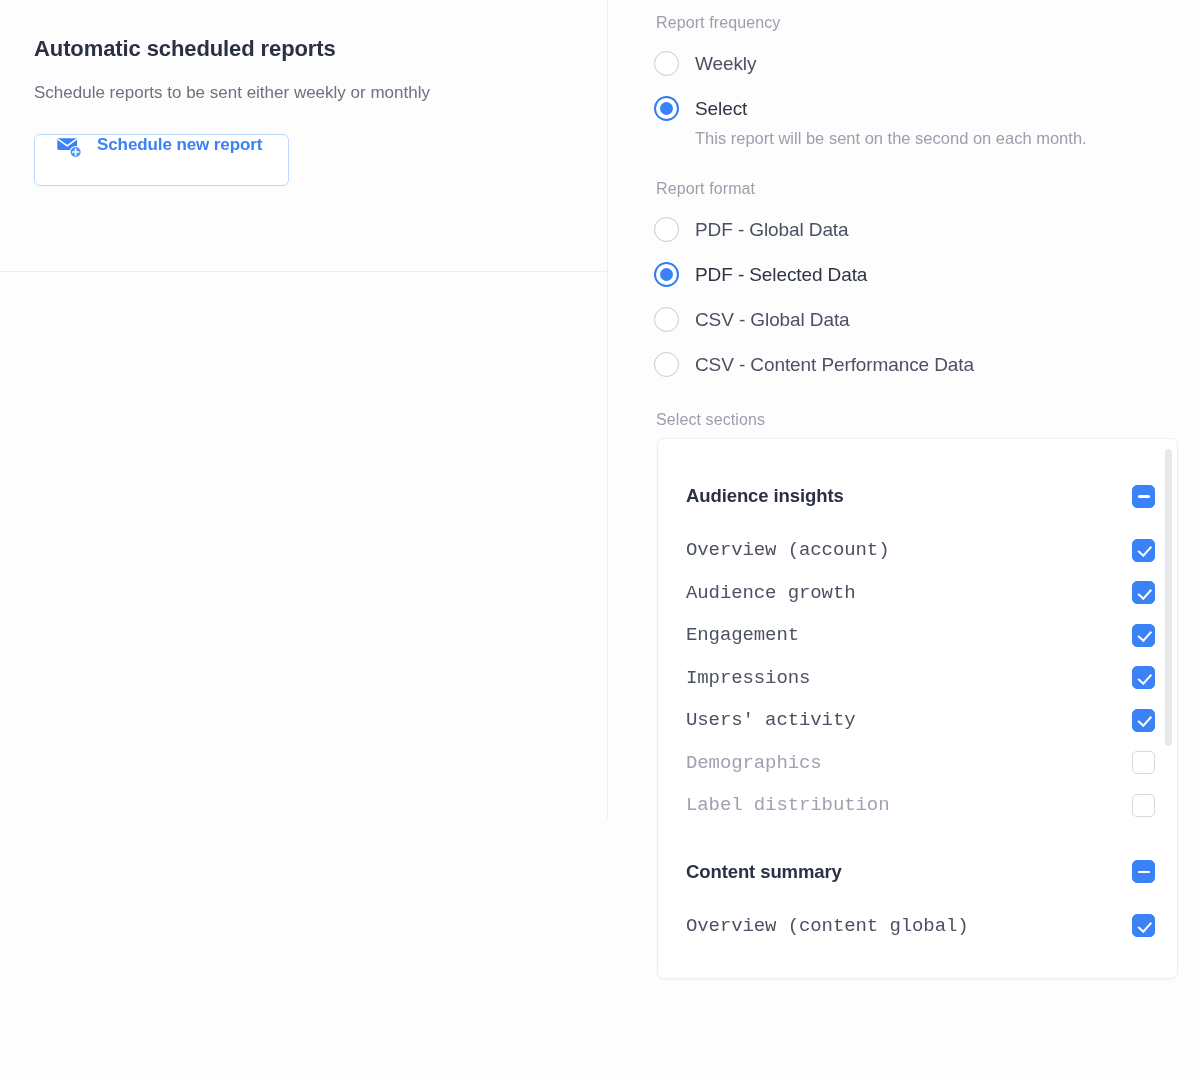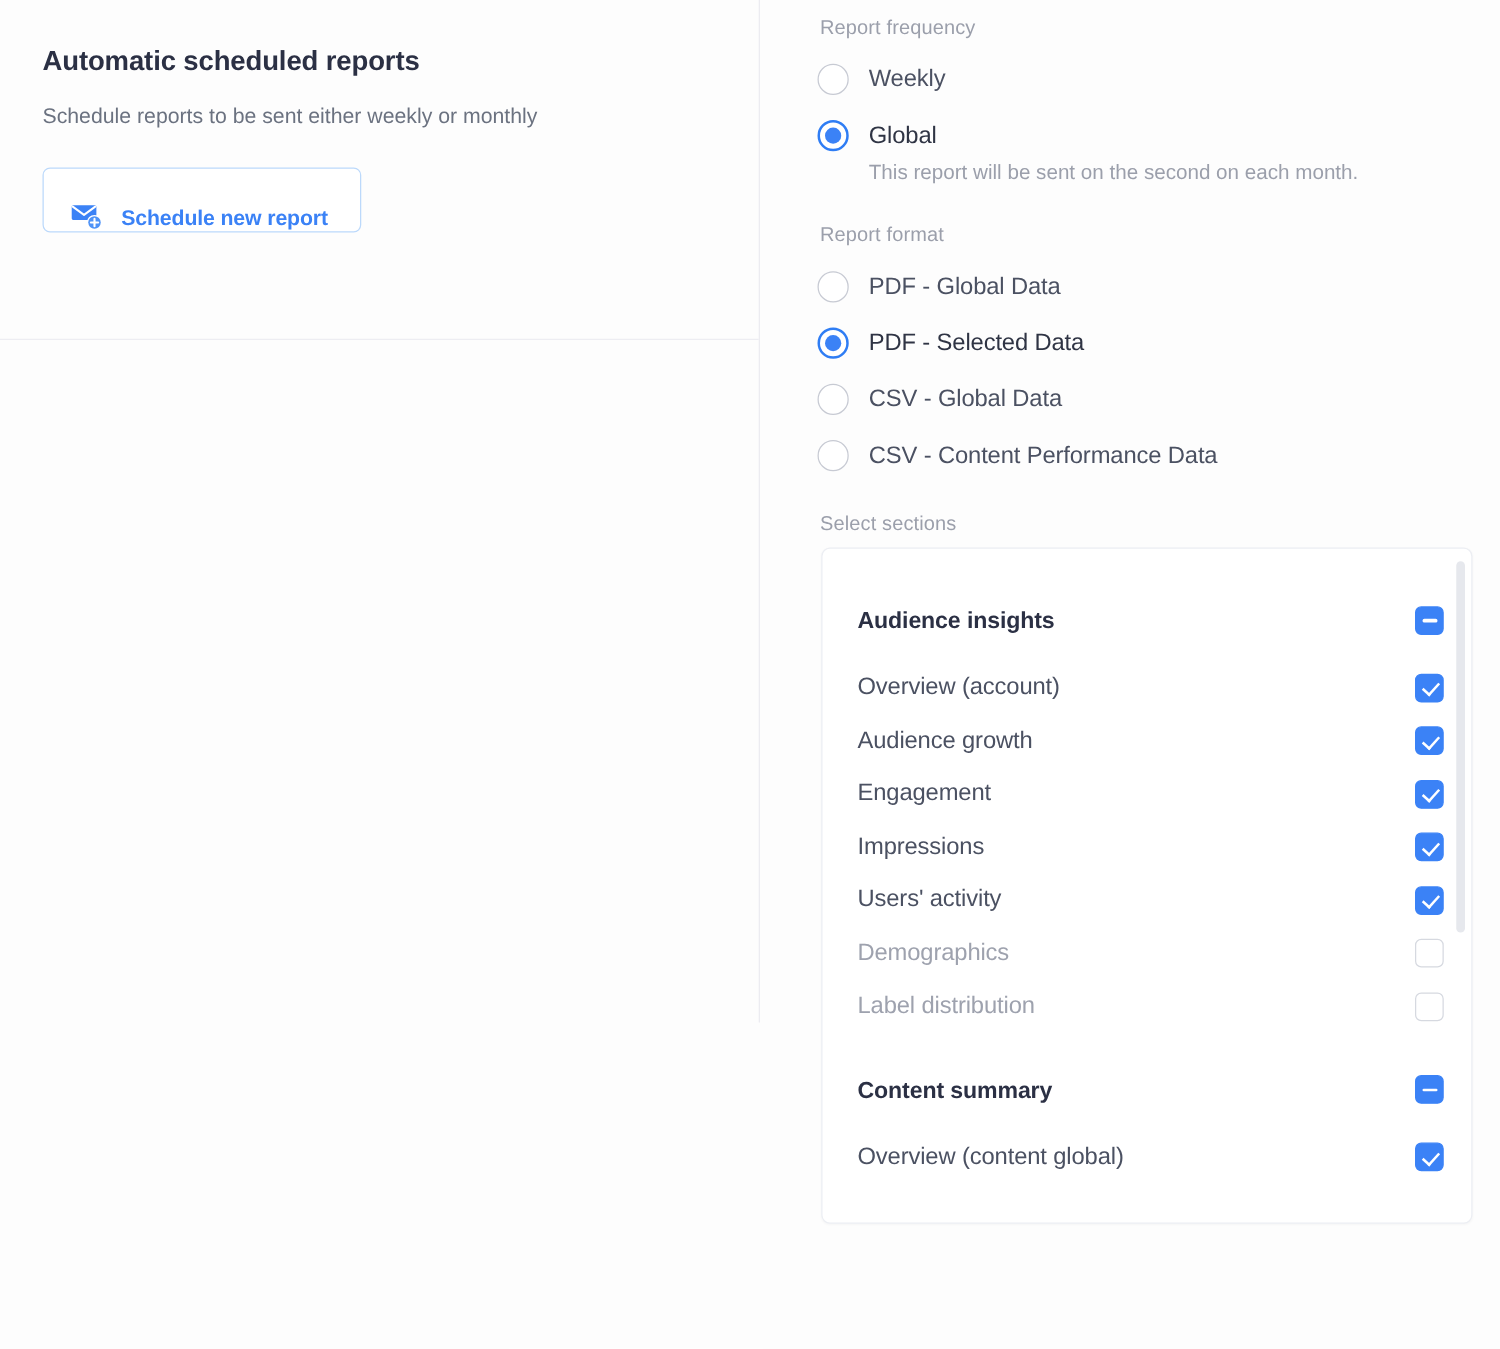--- a/index.html
+++ b/index.html
@@ -56,25 +56,25 @@
     font-size: 17px;
     line-height: 1.65;
     color: #6b7280;
     max-width: 490px;
     font-weight: 400;
   }
 
   .schedule-btn {
     margin-top: 27px;
     display: inline-flex;
-    align-items: flex-end;
+    align-items: flex-start;
     gap: 14px;
     box-sizing: border-box;
     height: 52px;
-    padding: 0 26px 0 22px;
+    padding: 0 26px 16px 22px;
     border: 1px solid #bcd9fb;
     border-radius: 6px;
     background: #ffffff;
     color: #3b82f6;
     font-size: 17px;
     font-weight: 700;
     font-family: "Liberation Sans", sans-serif;
     cursor: pointer;
     letter-spacing: -0.1px;
   }
@@ -195,20 +195,21 @@
     align-items: center;
     justify-content: space-between;
     height: 42.5px;
     cursor: pointer;
   }
   .sec-item .label {
     font-size: 19px;
     color: #4b5162;
     letter-spacing: -0.1px;
     font-weight: 400;
+    font-family: Liberation Mono, monospace;
   }
   .sec-item.off .label { color: #9ea2ae; }
 
   .group-spacer { height: 30px; }
 
   
   .cbx {
     position: relative;
     flex: 0 0 auto;
     width: 23px;
@@ -298,21 +299,21 @@
     <div class="field-label">Report frequency</div>
     <div class="radio-group">
 
       <div class="radio-row">
         <span class="radio"></span>
         <span class="radio-label">Weekly</span>
       </div>
 
       <div class="radio-row selected">
         <span class="radio checked"></span>
-        <span class="radio-label">Global</span>
+        <span class="radio-label">Select</span>
       </div>
 
       <div class="helper-text">This report will be sent on the second on each month.</div>
     </div>
 
     <div class="section-gap"></div>
 
     <div class="field-label">Report format</div>
     <div class="radio-group">
 

